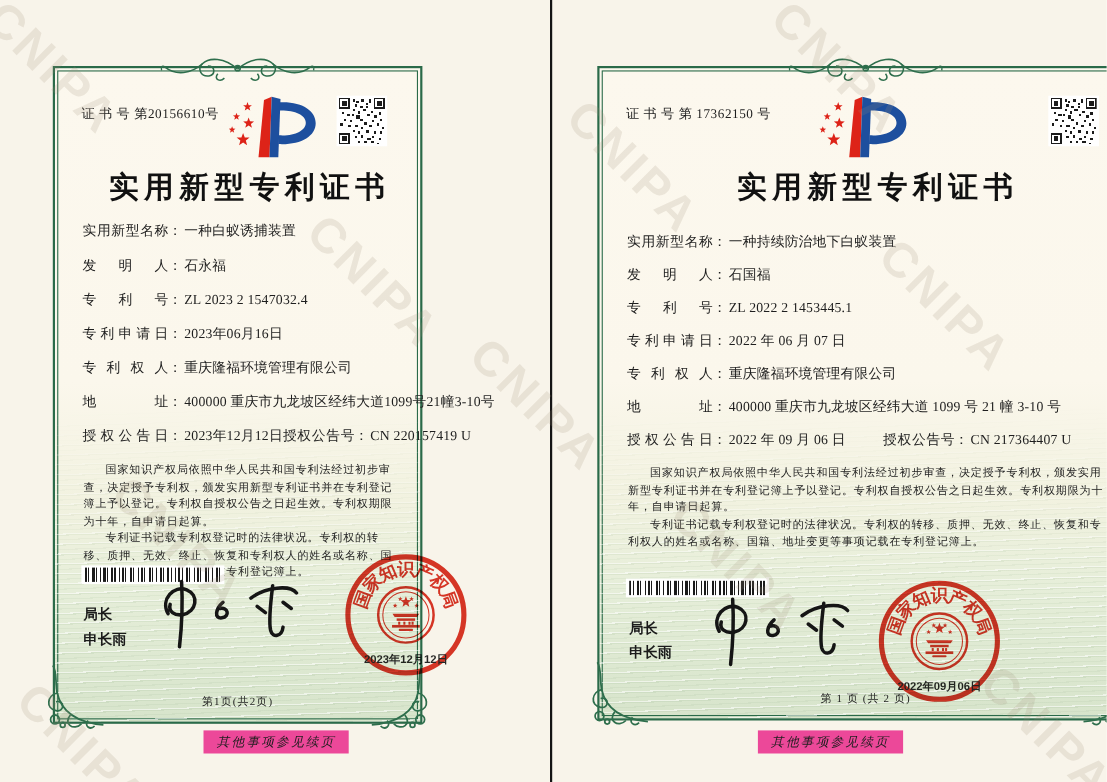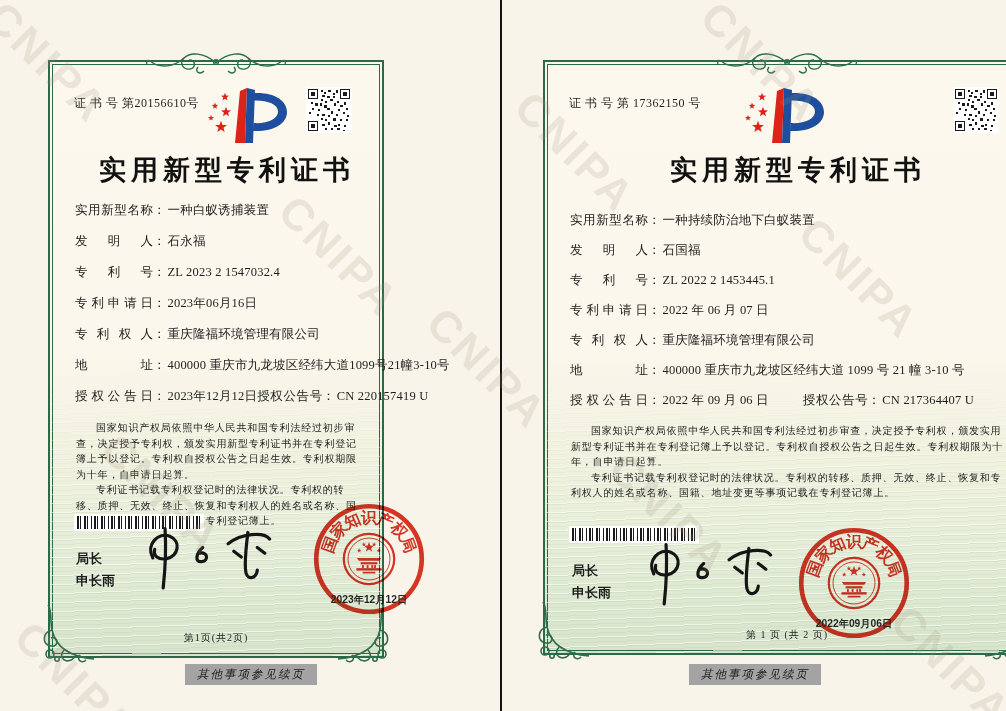--- a/index.html
+++ b/index.html
@@ -83,21 +83,21 @@
   .signature { position:absolute; z-index:3; }
   .cert--left  .signature { left:84px;  top:462px; }
   .cert--right .signature { left:90px;  top:478px; }
   .seal { position:absolute; z-index:4; mix-blend-mode:multiply; opacity:.94; }
   .cert--left  .seal { left:263px; top:441px; }
   .cert--right .seal { left:253px; top:465px; }
   .page-note { position:absolute; z-index:2; left:0; width:100%; bottom:11px; text-align:center; font-size:10px; letter-spacing:1px; }
   .footer-note-wrap { position:absolute; left:0; width:100%; text-align:center; z-index:2; }
   .cert--left  .footer-note-wrap { top:664px; }
   .cert--right .footer-note-wrap { top:664px; }
-  .footer-note { display:inline-block; background:#a3a3a3; padding:3px 12px; font-style:italic; font-size:11.5px; letter-spacing:2px; }
+  .footer-note { display:inline-block; background:#ec4899; padding:3px 12px; font-style:italic; font-size:11.5px; letter-spacing:2px; }
 
   
   .orn-top { position:absolute; left:50%; transform:translateX(-50%); top:-12px; z-index:3; }
   .orn-bl  { position:absolute; left:-10px; bottom:-8px; z-index:3; }
   .orn-br  { position:absolute; right:-10px; bottom:-8px; z-index:3; }
 
   
   .wm {
     position:absolute; z-index:6; pointer-events:none;
     font-family:"Liberation Sans","DejaVu Sans",sans-serif;

